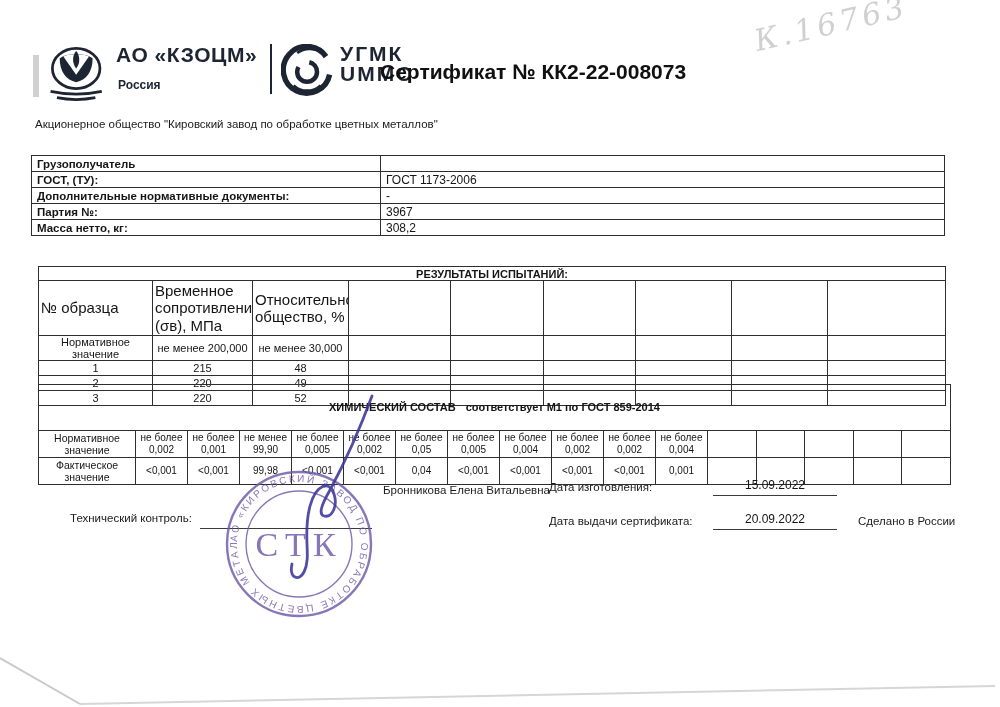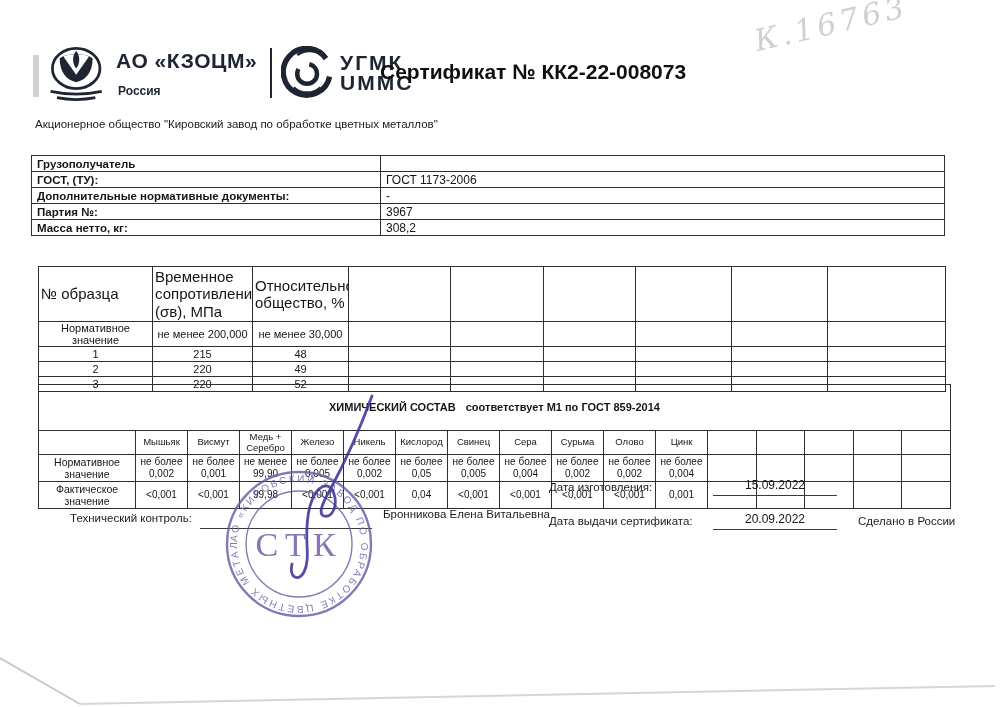--- a/index.html
+++ b/index.html
@@ -1,21 +1,21 @@
 <!DOCTYPE html>
 <html><head>
 <meta charset="utf-8">
 <style>
   html,body{margin:0;padding:0;}
   .page{
     position:relative;width:1000px;height:707px;background:#ffffff;
     font-family:"Liberation Sans", sans-serif;color:#151515;overflow:hidden;
   }
   
-  .logo-row{position:absolute;left:46px;top:44px;display:flex;align-items:center;}
+  .logo-row{position:absolute;left:46px;top:44px;display:flex;}
   .kz-text{margin-left:6px;line-height:1;}
   .kz-name{font-size:21px;font-weight:bold;color:#1d2533;letter-spacing:.5px;}
   .kz-country{font-size:12px;font-weight:bold;color:#1d2533;margin-top:14px;margin-left:2px;}
   .logo-divider{width:2px;height:50px;background:#1d2533;margin:0 9px 0 13px;}
   .ugmk-text{margin-left:5px;line-height:.95;font-weight:bold;color:#1d2533;font-size:21px;letter-spacing:2px;}
   .doc-title{position:absolute;left:380px;top:60px;font-size:21px;font-weight:bold;color:#101010;}
   .handwritten{
     position:absolute;left:753px;top:6px;transform:rotate(-13deg);
     font-family:"DejaVu Serif", serif;font-style:italic;
     font-size:30px;letter-spacing:4px;color:rgba(112,112,122,.33);
@@ -126,20 +126,23 @@
         <col style="width: 96px;">
         <col style="width: 102px;">
         <col style="width: 93px;">
         <col style="width: 92px;">
         <col style="width: 96px;">
         <col style="width: 96px;">
         <col style="width: 118px;">
       </colgroup>
     <tbody>
       <tr>
+        <td class="t-title" colspan="9">РЕЗУЛЬТАТЫ ИСПЫТАНИЙ:</td>
+      </tr>
+      <tr>
           <th>№ образца</th>
           <th>Временное сопротивление (σв), МПа</th>
           <th>Относительное общество, %</th>
           <th></th>
           <th></th>
           <th></th>
           <th></th>
           <th></th>
           <th></th>
         </tr>
@@ -211,39 +214,20 @@
         <col style="width: 48.6px;">
         <col style="width: 48.6px;">
         <col style="width: 48.6px;">
       </colgroup>
     <tbody>
       <tr>
         <td class="t-title" colspan="17">
           <span>ХИМИЧЕСКИЙ СОСТАВ</span><span class="gap"></span><span>соответствует М1 по ГОСТ 859-2014</span>
         </td>
       </tr>
-      <tr>
-          <th></th>
-          <th>Мышьяк</th>
-          <th>Висмут</th>
-          <th>Медь + Серебро</th>
-          <th>Железо</th>
-          <th>Никель</th>
-          <th>Кислород</th>
-          <th>Свинец</th>
-          <th>Сера</th>
-          <th>Сурьма</th>
-          <th>Олово</th>
-          <th>Цинк</th>
-          <th></th>
-          <th></th>
-          <th></th>
-          <th></th>
-          <th></th>
-        </tr>
     </tbody>
     <tbody>
         <tr>
           <td class="rowlab">Нормативное значение</td>
           <td>не более 0,002</td>
           <td>не более 0,001</td>
           <td>не менее 99,90</td>
           <td>не более 0,005</td>
           <td>не более 0,002</td>
           <td>не более 0,05</td>
@@ -275,21 +259,21 @@
           <td></td>
           <td></td>
           <td></td>
           <td></td>
         </tr>
       </tbody>
   </table>
 
   <div class="f-abs" style="left:70px;top:512px;">Технический контроль:</div>
   <div class="dateline" style="left:200px;top:528px;width:172px;"></div>
-  <div class="f-abs" style="left:383px;top:508px;">Бронникова Елена Витальевна</div>
+  <div class="f-abs" style="left:383px;top:484px;">Бронникова Елена Витальевна</div>
 
   <div class="f-abs" style="left:549px;top:481px;">Дата изготовления:</div>
   <div class="dateval" style="left:713px;top:478px;">15.09.2022</div>
   <div class="dateline" style="left:713px;top:495px;"></div>
 
   <div class="f-abs" style="left:549px;top:515px;">Дата выдачи сертификата:</div>
   <div class="dateval" style="left:713px;top:512px;">20.09.2022</div>
   <div class="dateline" style="left:713px;top:529px;"></div>
 
   <div class="f-abs" style="left:858px;top:515px;">Сделано в России</div>

